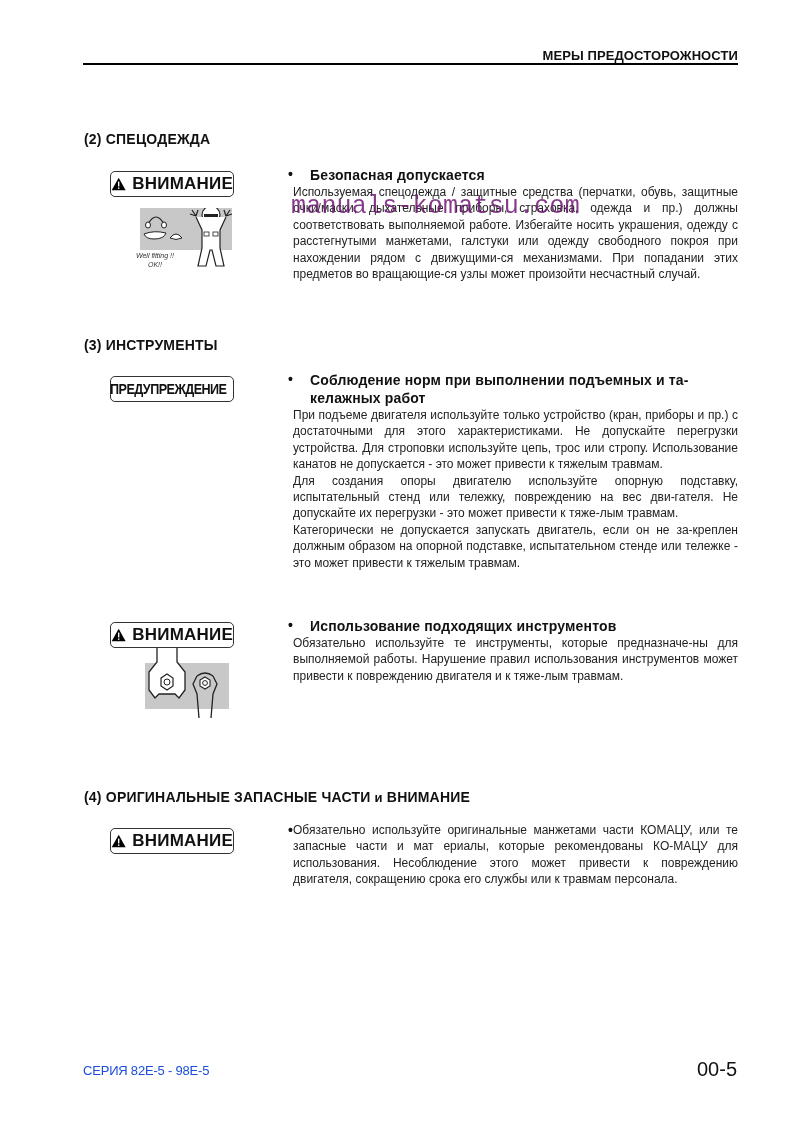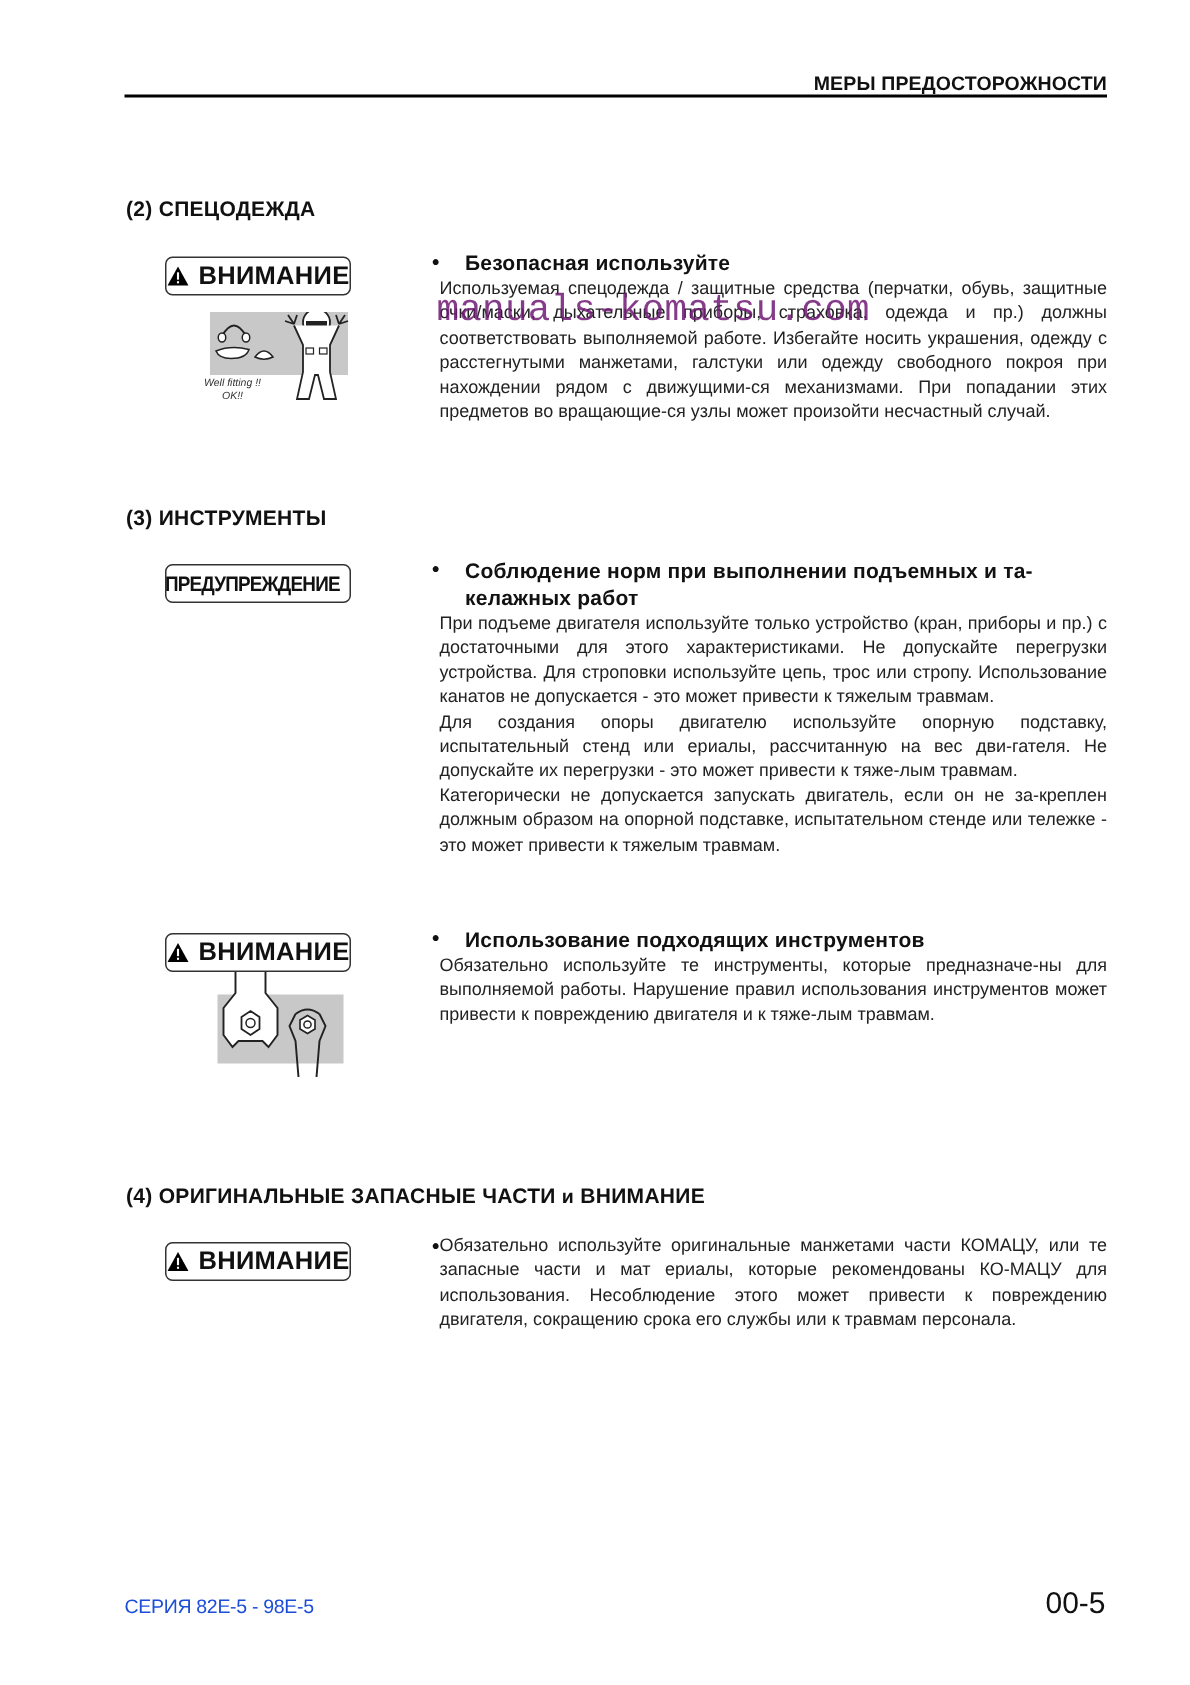--- a/index.html
+++ b/index.html
@@ -78,21 +78,21 @@
     <path d="M56,9 L62,22 L62,40 L58,58 L66,58 L70,42 L72,42 L76,58 L84,58 L80,40 L80,22 L86,9" fill="#fff" stroke="#222" stroke-width="1.2"></path>
     <rect x="64" y="24" width="5" height="4" fill="#fff" stroke="#222" stroke-width="0.8"></rect>
     <rect x="73" y="24" width="5" height="4" fill="#fff" stroke="#222" stroke-width="0.8"></rect>
   </svg>
   <div class="abs" style="left:-4px; top:44px; font-size:7px; font-style:italic; color:#333; white-space:nowrap;">Well fitting !!</div>
   <div class="abs" style="left:8px; top:53px; font-size:7px; font-style:italic; color:#333;">OK!!</div>
 </div>
 
 <div class="abs item" style="top:166px;">
   <span class="bullet">•</span>
-  <div class="item-title">Безопасная используйте</div>
+  <div class="item-title">Безопасная допускается</div>
   <div class="item-body">Используемая спецодежда / защитные средства (перчатки, обувь, защитные очки/маски, дыхательные приборы, страховка, одежда и пр.) должны соответствовать выполняемой работе. Избегайте носить украшения, одежду с расстегнутыми манжетами, галстуки или одежду свободного покроя при нахождении рядом с движущими-ся механизмами. При попадании этих предметов во вращающие-ся узлы может произойти несчастный случай.</div>
 </div>
 
 <div class="abs watermark">manuals-komatsu.com</div>
 
 <div class="abs section-title" style="top:337px;">(3) ИНСТРУМЕНТЫ</div>
 
 <div class="abs badge narrow" style="top:376px;">
   <svg class="tri" viewBox="0 0 22 20">
     <polygon points="11,1 21,19 1,19" fill="#000"></polygon>
@@ -101,21 +101,21 @@
   </svg>
   <span class="label">ПРЕДУПРЕЖДЕНИЕ</span>
 </div>
 
 <div class="abs item" style="top:371px;">
   <span class="bullet">•</span>
   <div class="item-title">Соблюдение норм при выполнении подъемных и та-</div>
   <div class="item-title">келажных работ</div>
   <div class="item-body">
     <p>При подъеме двигателя используйте только устройство (кран, приборы и пр.) с достаточными для этого характеристиками. Не допускайте перегрузки устройства. Для строповки используйте цепь, трос или стропу. Использование канатов не допускается - это может привести к тяжелым травмам.</p>
-    <p>Для создания опоры двигателю используйте опорную подставку, испытательный стенд или ериалы, рассчитанную на вес дви-гателя. Не допускайте их перегрузки - это может привести к тяже-лым травмам.</p>
+    <p>Для создания опоры двигателю используйте опорную подставку, испытательный стенд или тележку, повреждению на вес дви-гателя. Не допускайте их перегрузки - это может привести к тяже-лым травмам.</p>
     <p>Категорически не допускается запускать двигатель, если он не за-креплен должным образом на опорной подставке, испытательном стенде или тележке - это может привести к тяжелым травмам.</p>
   </div>
 </div>
 
 <div class="abs badge" style="top:622px;">
   <svg class="tri" viewBox="0 0 22 20">
     <polygon points="11,1 21,19 1,19" fill="#000"></polygon>
     <rect x="10" y="6.5" width="2" height="7" fill="#fff"></rect>
     <rect x="10" y="15" width="2" height="2" fill="#fff"></rect>
   </svg>

